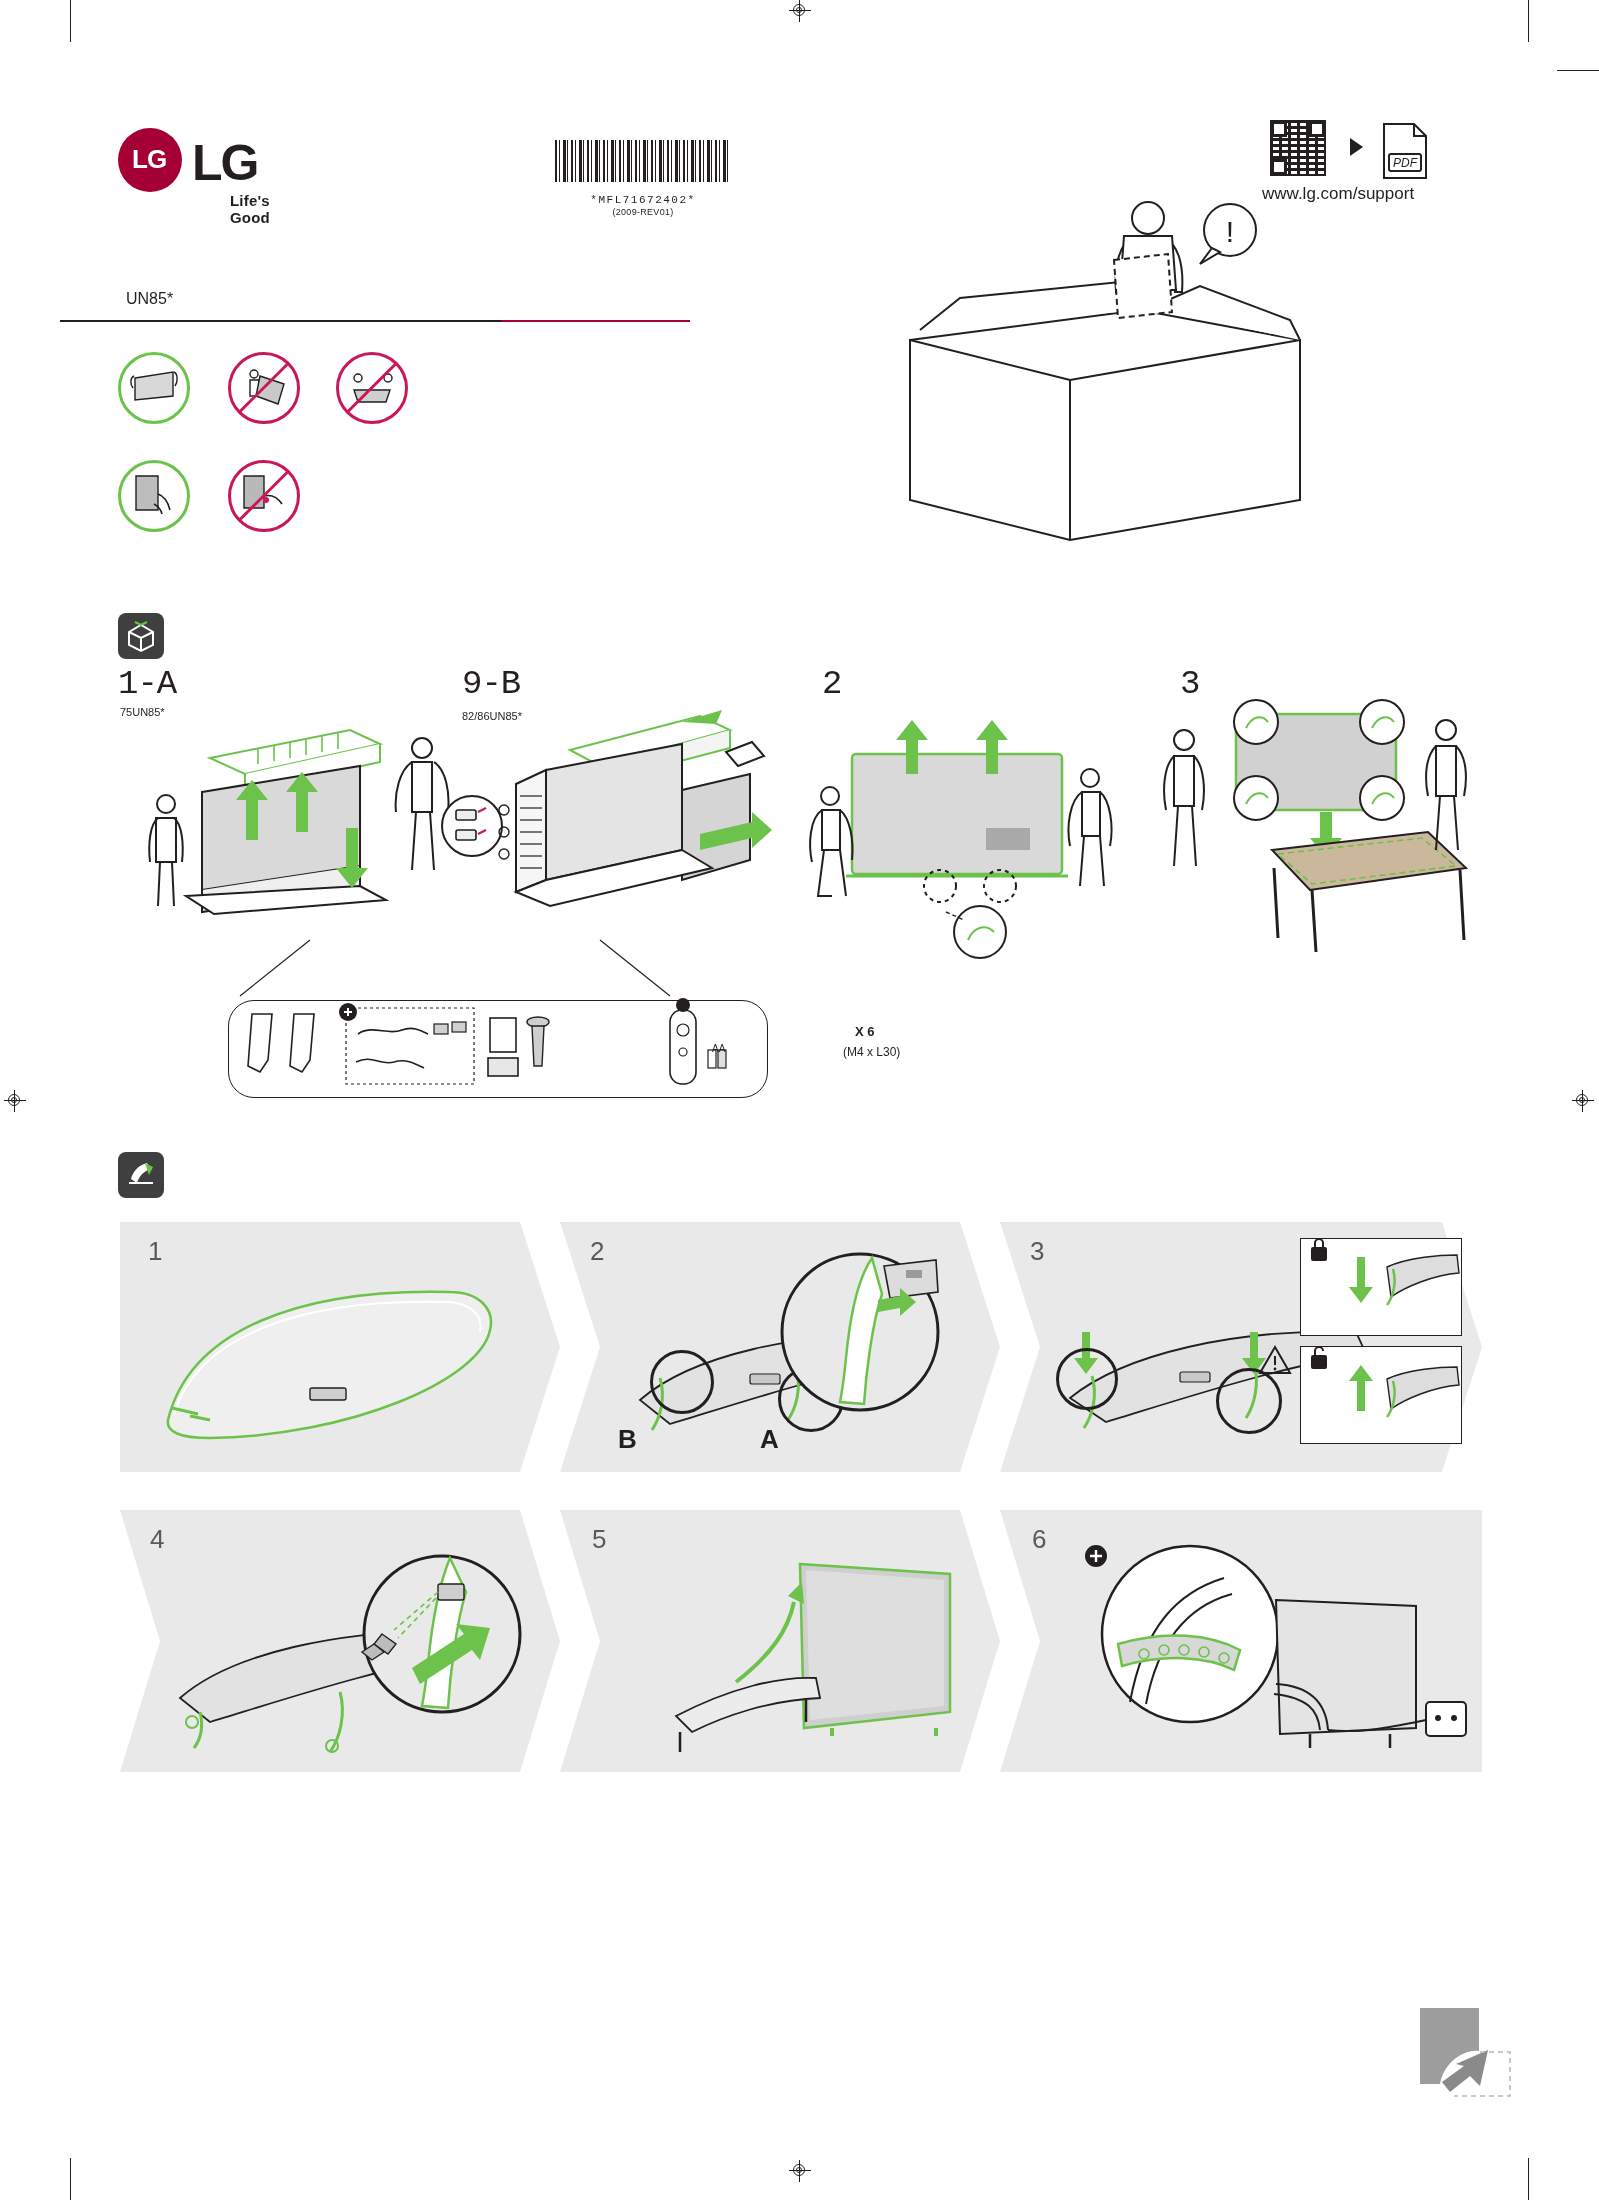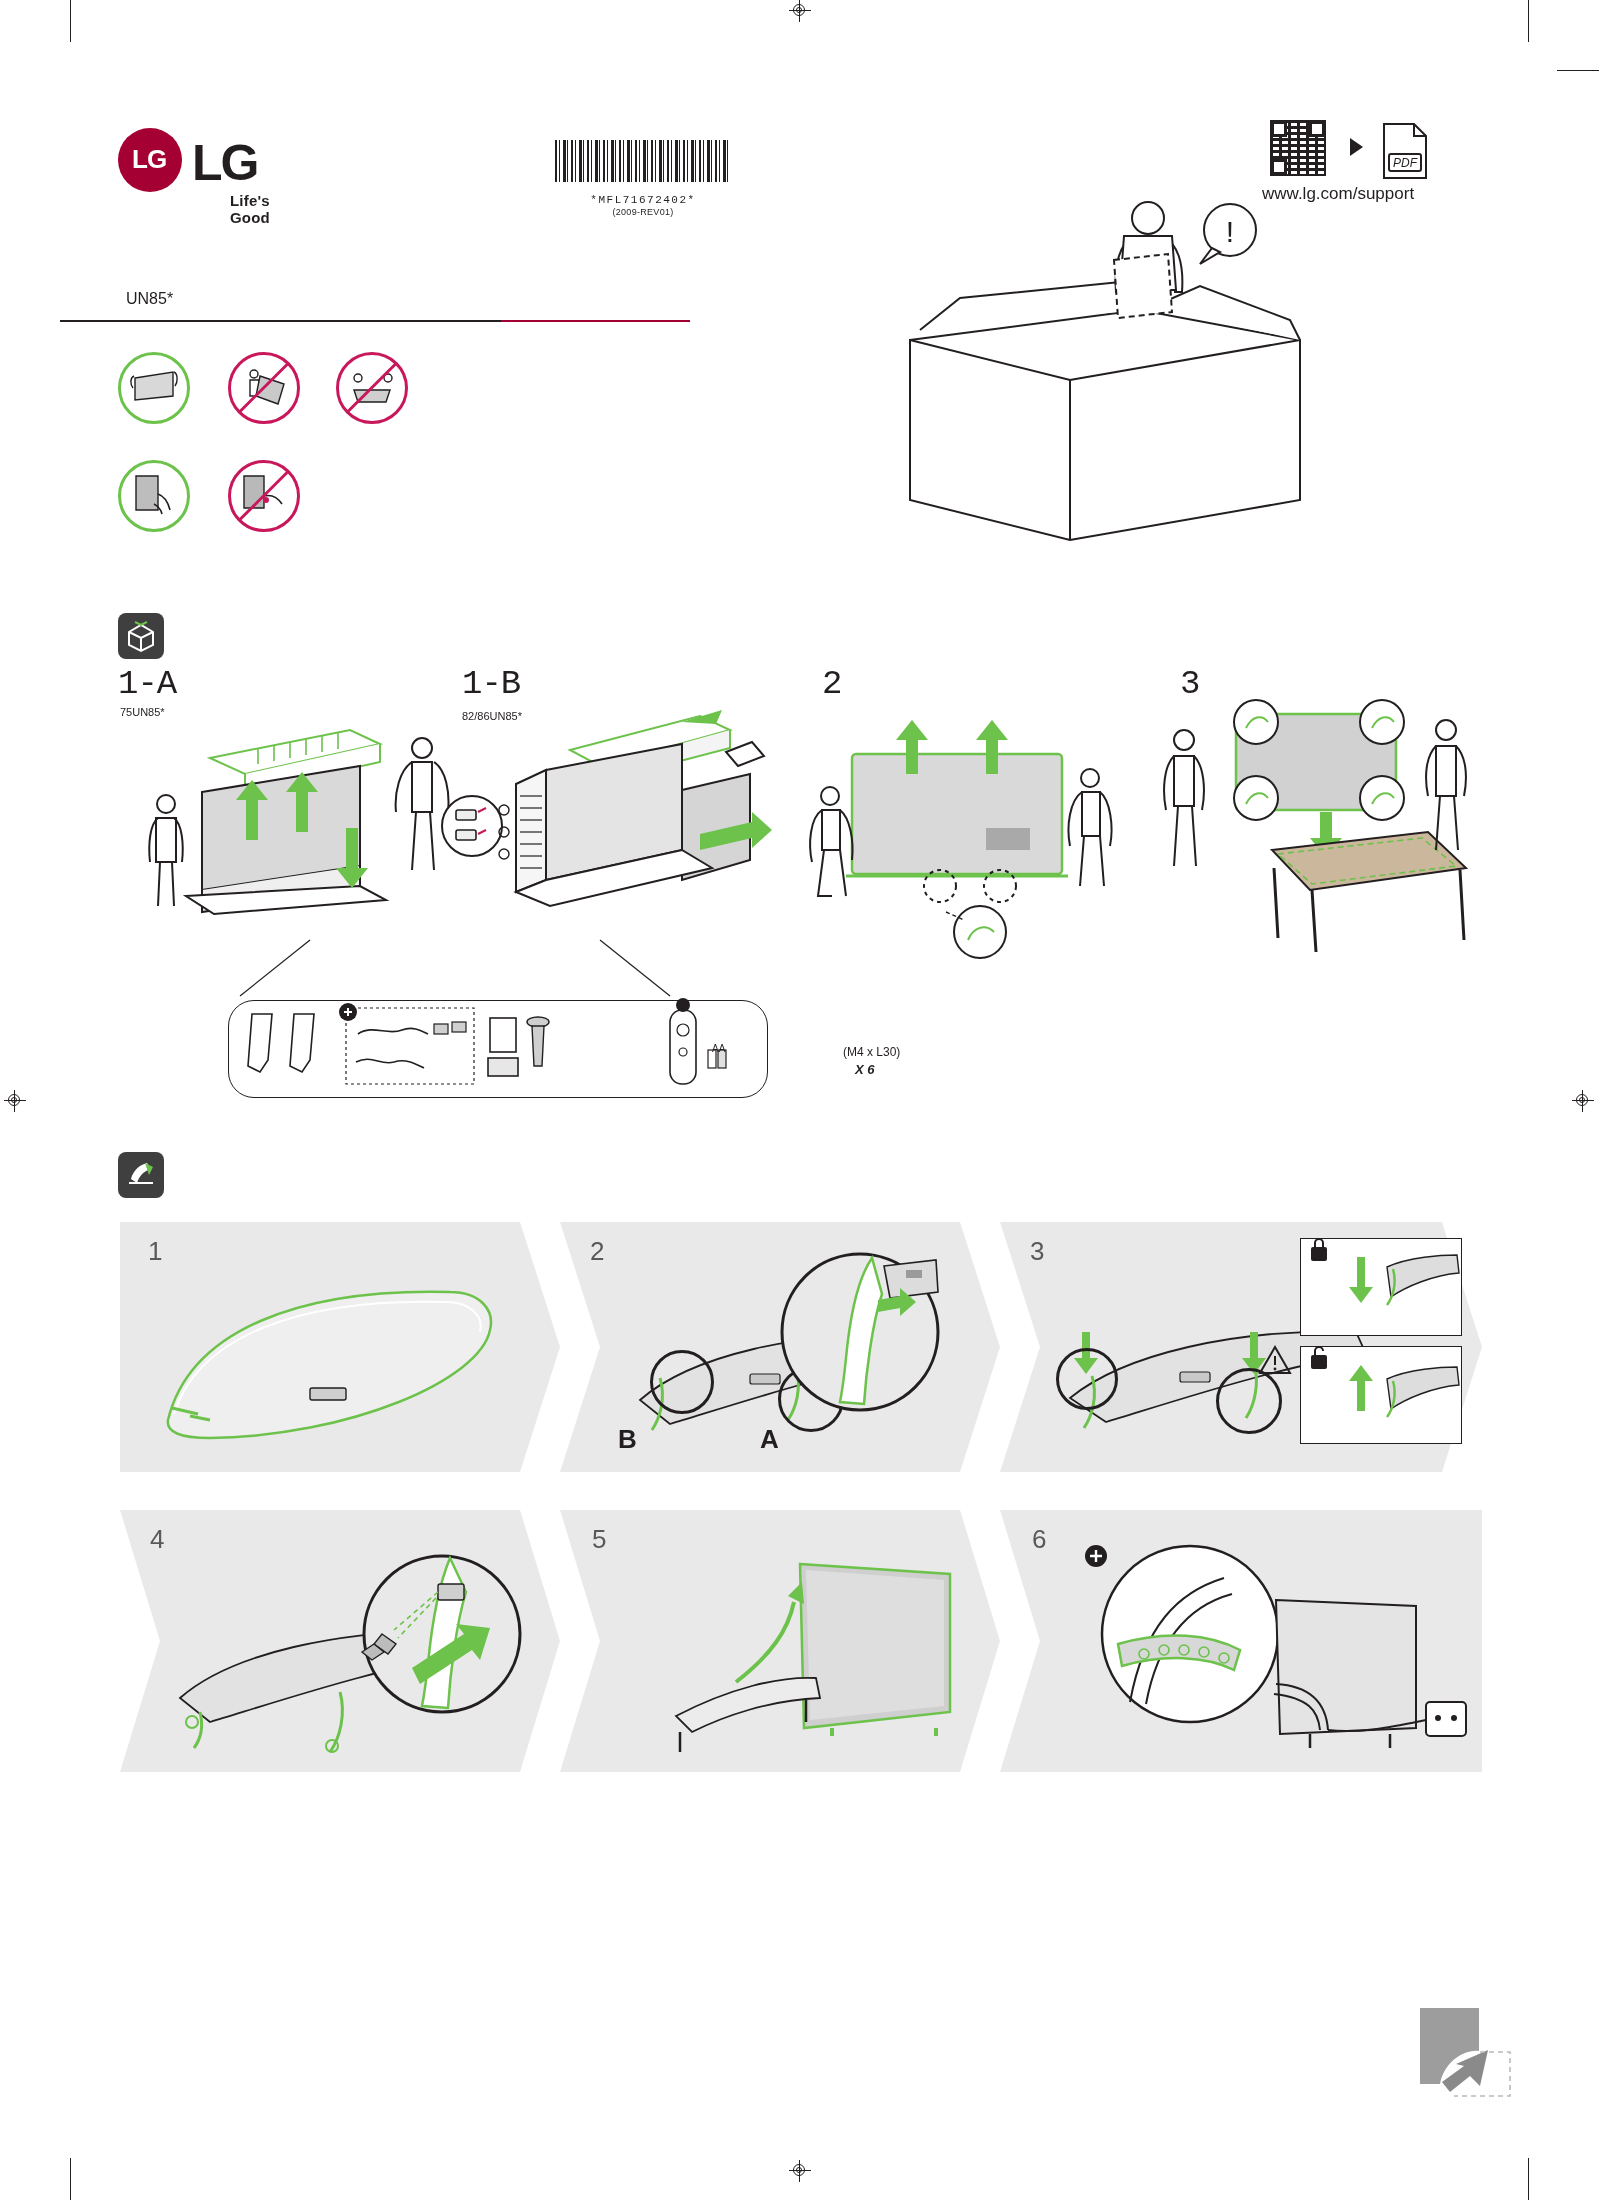--- a/index.html
+++ b/index.html
@@ -409,21 +409,21 @@
       <path d="M4 12 L16 5 L28 12 L28 25 L16 31 L4 25 Z" fill="none" stroke="#fff" stroke-width="2"></path>
       <path d="M4 12 L16 18 L28 12" fill="none" stroke="#fff" stroke-width="2"></path>
       <path d="M16 18 L16 31" fill="none" stroke="#fff" stroke-width="2"></path>
       <path d="M10 2 L16 5 L22 2" fill="none" stroke="#6cc24a" stroke-width="2"></path>
     </svg>
   </div>
 
   <div class="bignum" style="left:118px; top:665px;">1-A</div>
   <div class="smallmodel" style="left:120px; top:706px;">75UN85*</div>
 
-  <div class="bignum" style="left:462px; top:665px;">1-B</div>
+  <div class="bignum" style="left:462px; top:665px;">9-B</div>
   <div class="smallmodel" style="left:462px; top:710px;">82/86UN85*</div>
 
   <div class="bignum" style="left:822px; top:665px;">2</div>
   <div class="bignum" style="left:1180px; top:665px;">3</div>
 
   <div style="position:absolute; left:150px; top:700px; width:300px; height:260px;">
     <svg width="300" height="260" viewBox="0 0 300 260">
       <path d="M60 58 L200 30 L230 44 L95 74 Z" fill="#fff" stroke="#6cc24a" stroke-width="2"></path>
       <path d="M95 74 L95 92 L230 62 L230 44" fill="#fff" stroke="#6cc24a" stroke-width="2"></path>
       <g stroke="#6cc24a" stroke-width="1.6" fill="none">
@@ -584,21 +584,21 @@
 
       <rect x="432" y="10" width="26" height="74" rx="12" fill="#fff" stroke="#231f20" stroke-width="1.6"></rect>
       <circle cx="445" cy="30" r="6" fill="none" stroke="#231f20" stroke-width="1.2"></circle>
       <circle cx="445" cy="52" r="4" fill="none" stroke="#231f20" stroke-width="1.2"></circle>
       <circle cx="445" cy="5" r="7" fill="#231f20"></circle>
 
       <rect x="470" y="50" width="8" height="18" fill="#fff" stroke="#231f20" stroke-width="1.2"></rect>
       <rect x="480" y="50" width="8" height="18" fill="#e0e0e0" stroke="#231f20" stroke-width="1.2"></rect>
     </svg>
   </div>
-  <div class="tray-text" style="left:855px; top:1062px;font-style:italic;">X 6</div>
+  <div class="tray-text" style="left:855px; top:1024px;">X 6</div>
   <div class="tray-text" style="left:843px; top:1045px; font-weight:normal; font-size:12px;">(M4 x L30)</div>
   <div class="tray-text" style="left:712px; top:1043px; font-size:10px; font-weight:normal;">AA</div>
 
   <svg style="position:absolute; left:200px; top:940px;" width="560" height="70" viewBox="0 0 560 70">
     <path d="M110 0 L40 56" stroke="#231f20" stroke-width="1.2" fill="none"></path>
     <path d="M400 0 L470 56" stroke="#231f20" stroke-width="1.2" fill="none"></path>
   </svg>
 
   <div class="sec-badge" style="left:118px; top:1152px;">
     <svg class="g" viewBox="0 0 32 32">

